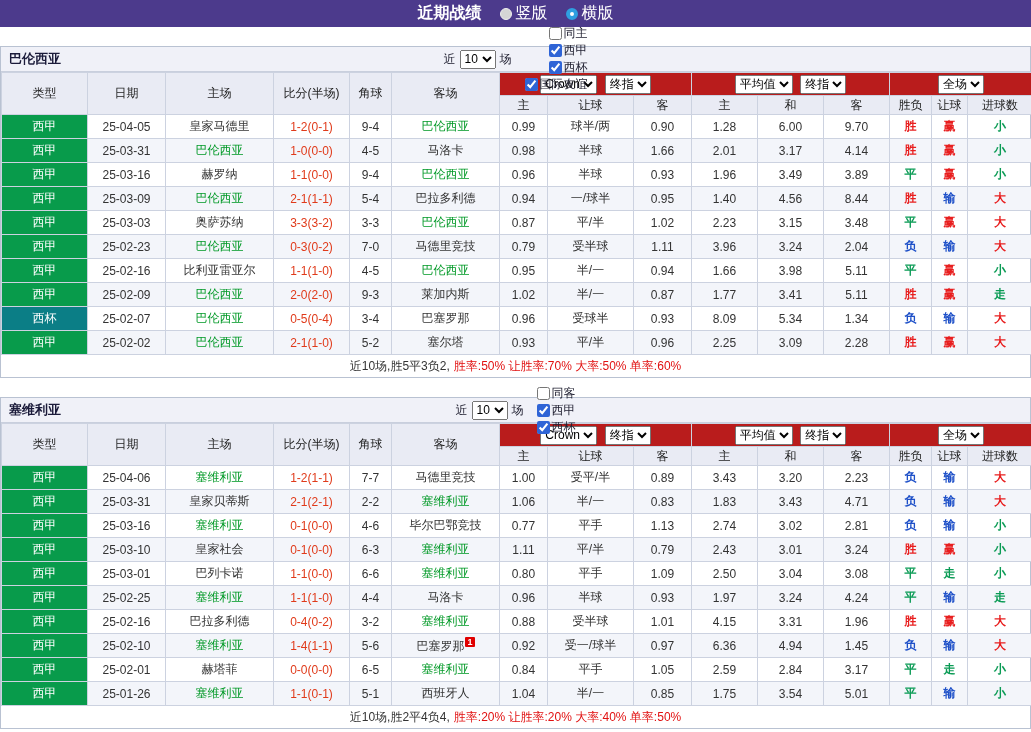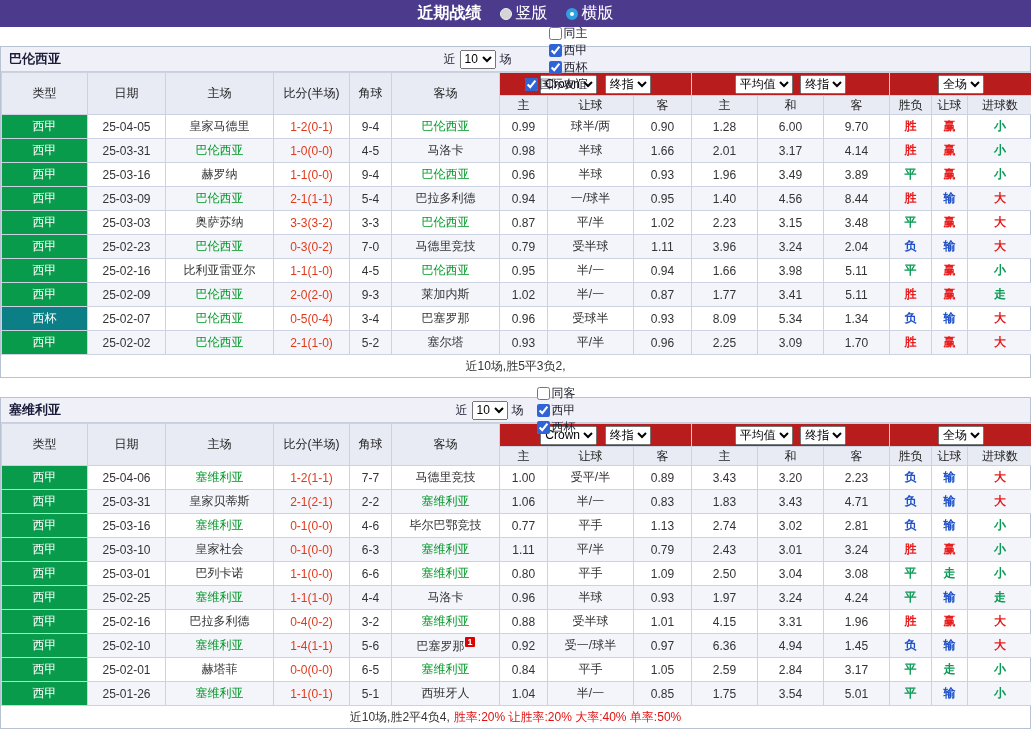--- a/index.html
+++ b/index.html
@@ -309,29 +309,30 @@
           <td class="date">25-02-02</td>
           <td class="team focus">巴伦西亚</td>
           <td class="score">2-1(1-0)</td>
           <td class="corner">5-2</td>
           <td class="team">塞尔塔</td>
           <td class="odds">0.93</td>
           <td class="odds">平/半</td>
           <td class="odds">0.96</td>
           <td class="odds">2.25</td>
           <td class="odds">3.09</td>
-          <td class="odds">1.70</td>
+          <td class="odds">2.28</td>
           <td class="res c-red">胜</td>
           <td class="res c-red">赢</td>
           <td class="res c-red">大</td>
         </tr>
       </tbody>
   </table>
   <div class="summary">
     <span>近10场,胜5平3负2,</span>
+    <span class="red">胜率:50% 让胜率:70% 大率:50% 单率:60%</span>
   </div>
 </div>
 
 <div class="section">
   <div class="filterbar">
     <span class="team-name">塞维利亚</span>
     <span class="fctl">
       <span>近</span>
       <select>
         <option>10</option>

